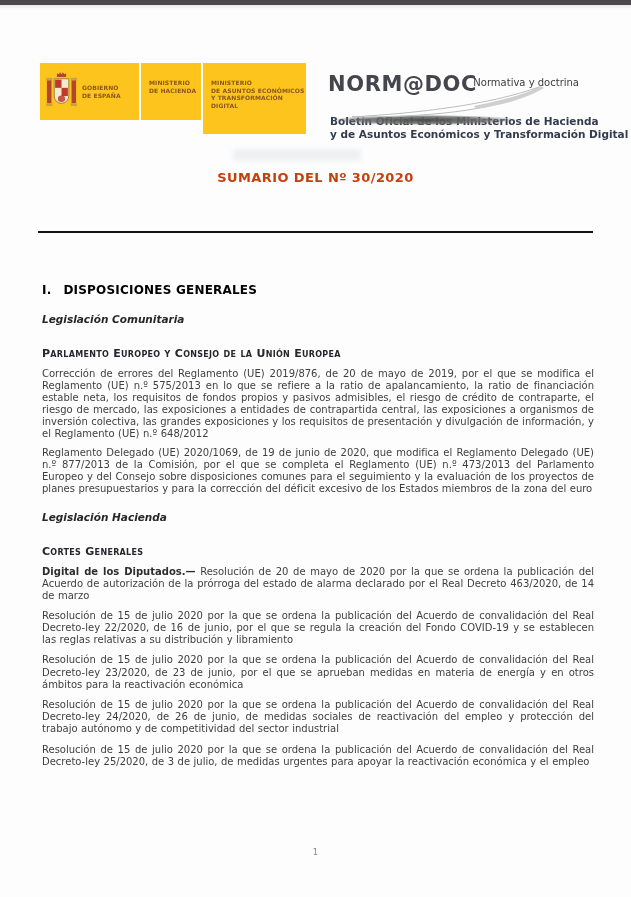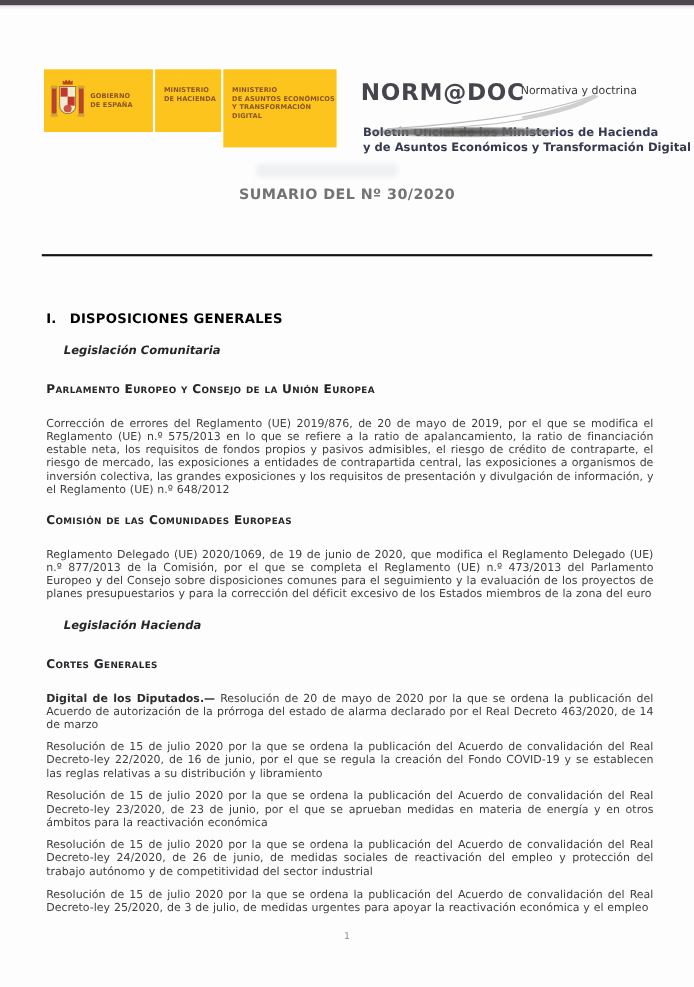--- a/index.html
+++ b/index.html
@@ -27,32 +27,32 @@
     color:#45454d; letter-spacing:0.6px; }
   .swoosh-svg { position:absolute; left:-4px; top:12px; z-index:1; }
   .tagline { position:absolute; right:16px; top:5px; font-size:10px; color:#3a3a3a; }
   .subtitle { position:absolute; left:2px; top:43px; font-size:10.5px; font-weight:700;
     color:#333b4e; line-height:13px; white-space:nowrap; }
 
   
   .ghost-line { position:absolute; left:233px; top:149px; width:128px; height:12px;
     background:#eef0f2; border-radius:3px; filter:blur(2px); }
   .sumario { position:absolute; left:0; top:170px; width:631px; text-align:center;
-    font-size:13px; font-weight:700; color:#737373; letter-spacing:0.4px; }
+    font-size:13px; font-weight:700; color:#c2410c; letter-spacing:0.4px; }
   .rule { position:absolute; left:38px; top:231px; width:555px; height:2px; background:#141414; }
 
   
   .content { position:absolute; left:42px; top:283px; width:552px; color:#3e3e3e; }
   .h-section { font-size:12px; font-weight:700; color:#000000; letter-spacing:0.2px; }
   .h-section .sec-num { display:inline-block; margin-right:12px; }
-  .h-italic { font-size:10.5px; font-weight:700; font-style:italic; color:#262626; margin-top:16px;margin-left:16px; }
+  .h-italic { font-size:10.5px; font-weight:700; font-style:italic; color:#262626; margin-top:16px; }
   .h-caps { font-size:11px; font-weight:700; font-variant:small-caps; color:#26262b;
     letter-spacing:0.3px; margin-top:22px; }
   .h-caps.tight { margin-top:15px; }
-  .para { font-size:10px; line-height:11.9px; text-align:justify; margin-top:20px;
+  .para { font-size:10px; line-height:11.9px; text-align:justify; margin-top:8px;
     hyphens:auto; -webkit-hyphens:auto; word-spacing:0.3px; }
   .para.res { margin-top:8px; line-height:12.2px; }
   .lead { font-weight:700; color:#2e2e2e; }
 
   .footer-num { position:absolute; left:0; top:847px; width:631px; text-align:center;
     font-size:8.5px; color:#8a8a8a; }
 </style>
 </head>
 <body>
 
@@ -122,21 +122,20 @@
 <div class="content">
   <div class="h-section">
     <span class="sec-num">I.</span><span>DISPOSICIONES GENERALES</span>
   </div>
 
   <div class="h-italic">Legislación Comunitaria</div>
 
   <div class="h-caps">Parlamento Europeo y Consejo de la Unión Europea</div>
   <p class="para">Corrección de errores del Reglamento (UE) 2019/876, de 20 de mayo de 2019, por el que se modifica el Reglamento (UE) n.º 575/2013 en lo que se refiere a la ratio de apalancamiento, la ratio de financiación estable neta, los requisitos de fondos propios y pasivos admisibles, el riesgo de crédito de contraparte, el riesgo de mercado, las exposiciones a entidades de contrapartida central, las exposiciones a organismos de inversión colectiva, las grandes exposiciones y los requisitos de presentación y divulgación de información, y el Reglamento (UE) n.º 648/2012</p>
 
-  <div class="h-caps tight">Comisión de las Comunidades Europeas</div>
   <p class="para">Reglamento Delegado (UE) 2020/1069, de 19 de junio de 2020, que modifica el Reglamento Delegado (UE) n.º 877/2013 de la Comisión, por el que se completa el Reglamento (UE) n.º 473/2013 del Parlamento Europeo y del Consejo sobre disposiciones comunes para el seguimiento y la evaluación de los proyectos de planes presupuestarios y para la corrección del déficit excesivo de los Estados miembros de la zona del euro</p>
 
   <div class="h-italic">Legislación Hacienda</div>
 
   <div class="h-caps">Cortes Generales</div>
   <p class="para">
     <span class="lead">Digital de los Diputados.—</span><span> Resolución de 20 de mayo de 2020 por la que se ordena la publicación del Acuerdo de autorización de la prórroga del estado de alarma declarado por el Real Decreto 463/2020, de 14 de marzo</span>
   </p>
 
   <p class="para res">Resolución de 15 de julio 2020 por la que se ordena la publicación del Acuerdo de convalidación del Real Decreto-ley 22/2020, de 16 de junio, por el que se regula la creación del Fondo COVID-19 y se establecen las reglas relativas a su distribución y libramiento</p>

